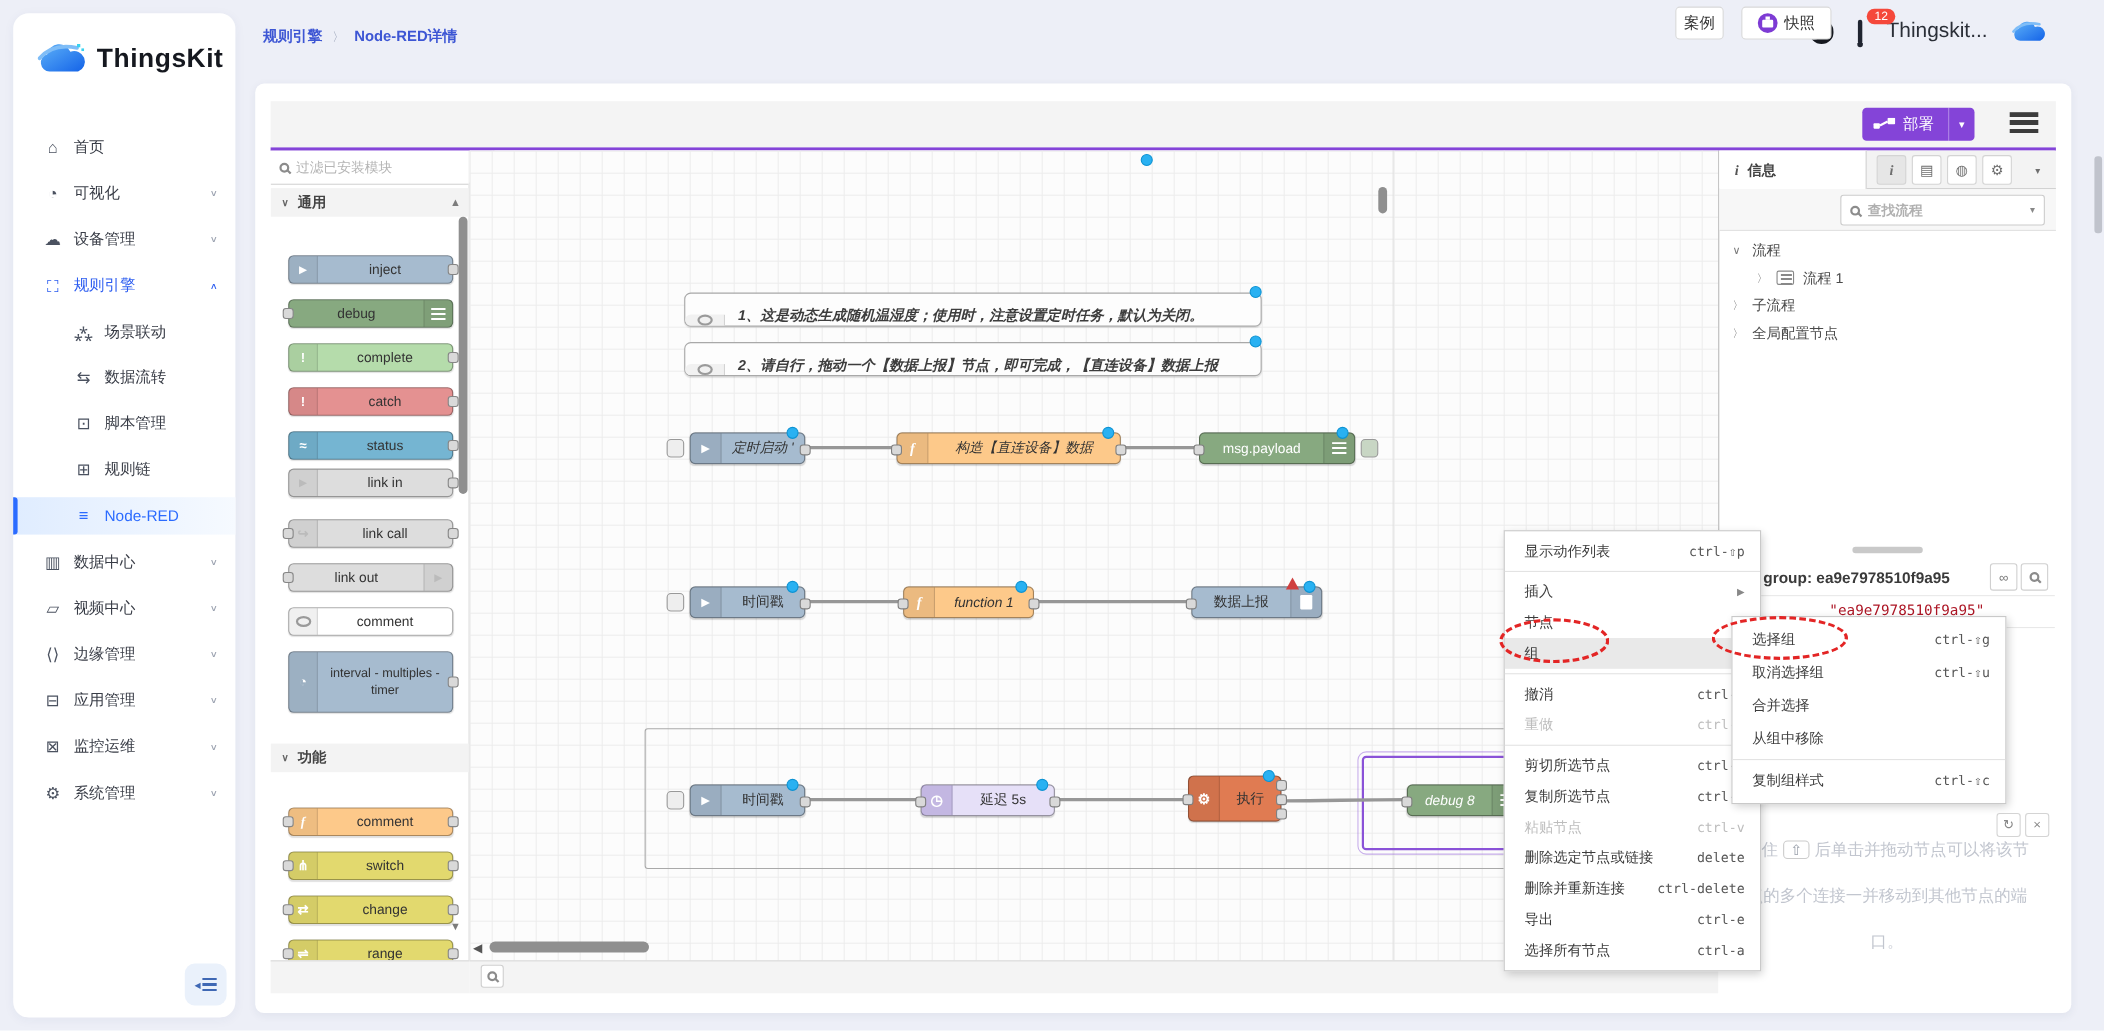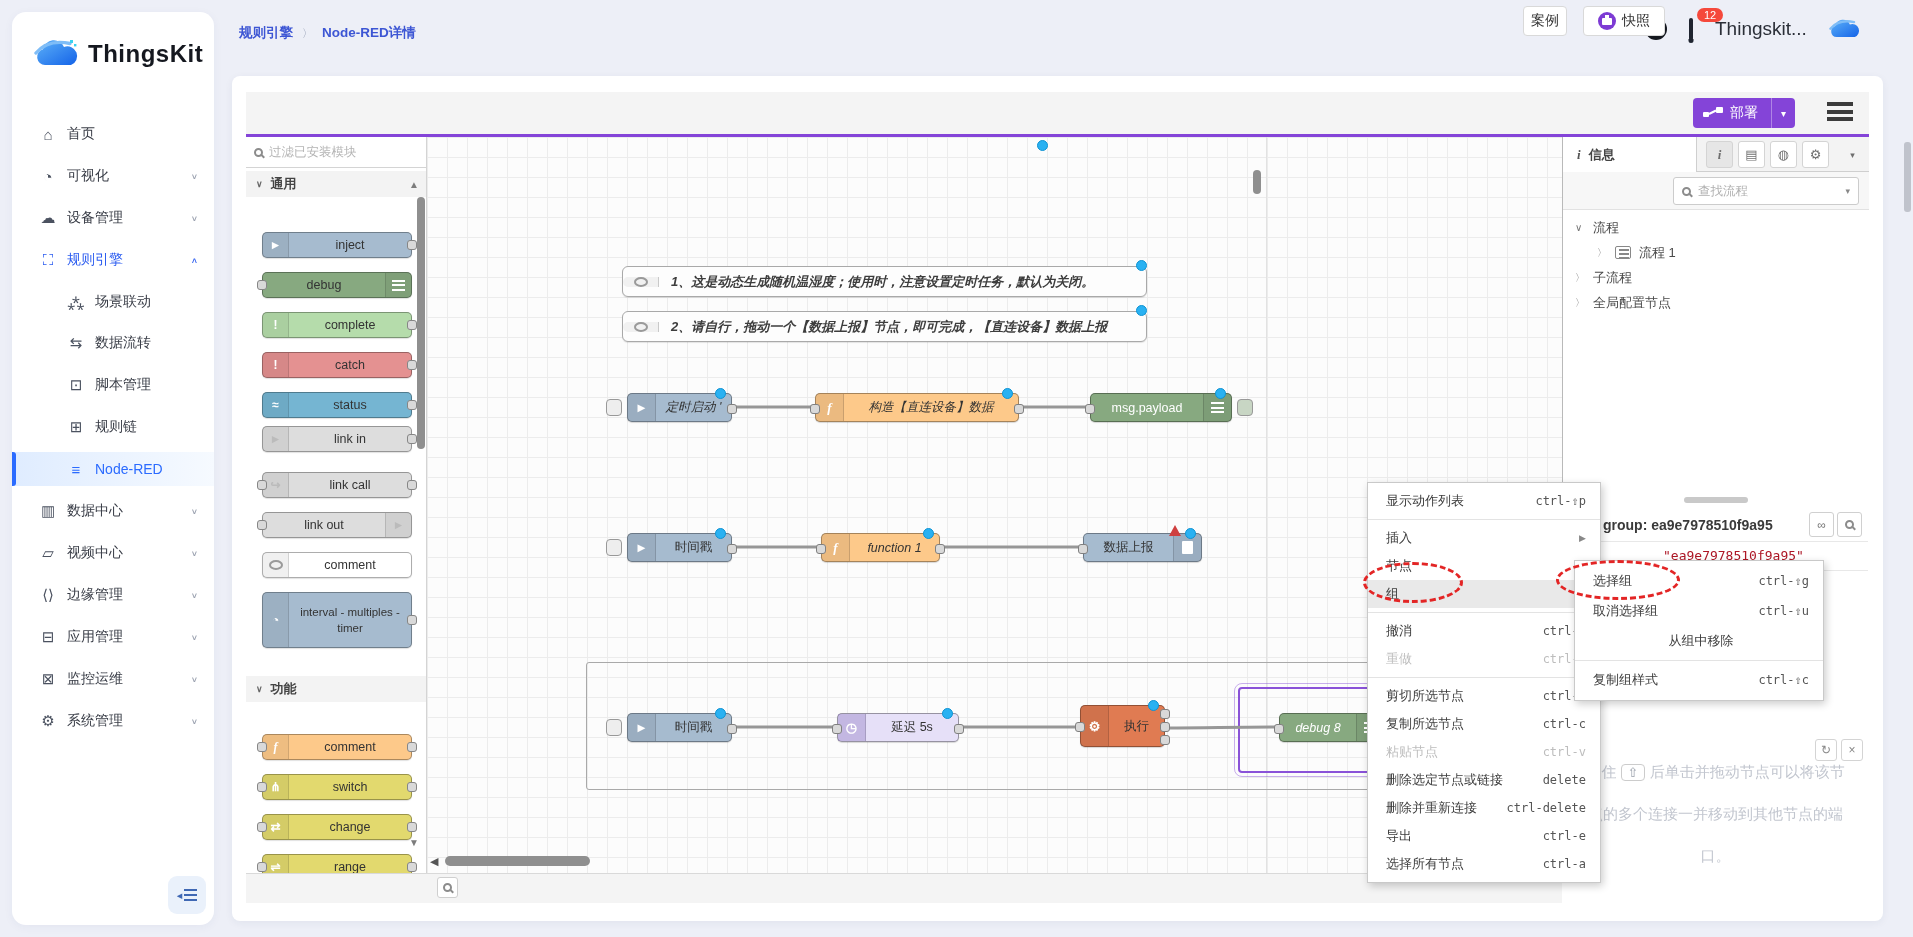--- a/index.html
+++ b/index.html
@@ -74,21 +74,21 @@
 
 
 .tabbar { position:absolute; left:427px; top:137px; width:1135px; height:30px; background:#f3f3f3; border-bottom:1px solid #c6c6c6; }
 .tab { position:absolute; left:22px; top:0; width:200px; height:30px; background:#fff; border-left:1px solid #c6c6c6; border-right:1px solid #c6c6c6; display:flex; align-items:center; padding-left:14px; font-size:13px; color:#444; cursor:pointer; }
 .tabbar-strip { position:absolute; left:427px; top:137px; width:1135px; height:30px; background:#fff; border-bottom:1px solid #d9d9d9; }
 
 
 .canvas { position:absolute; left:427px; top:137px; width:1135px; height:736px; background-color:#fcfcfc; background-image:linear-gradient(#ececec 1px,transparent 1px),linear-gradient(90deg,#ececec 1px,transparent 1px); background-size:20px 20px; overflow:hidden; }
 .canvas-vline { position:absolute; left:839px; top:0; height:736px; border-left:1px solid #e2e2e2; }
 .wires { position:absolute; left:0; top:0; pointer-events:none; }
-.comment-node { position:absolute; height:31px; width:525px; background:#fdfdfd; border:1px solid #a9a9a9; border-radius:6px; display:flex; align-items:center; box-shadow:0 1px 1px rgba(0,0,0,.1); cursor:pointer; }
+.comment-node { position:absolute; height:31px; width:525px; background:#fdfdfd; border:1px solid #a9a9a9; border-radius:6px; display:flex; align-items:flex-end; box-shadow:0 1px 1px rgba(0,0,0,.1); cursor:pointer; }
 .comment-node .ci { width:36px; background:#f1f1f1; border-right:1px solid #c9c9c9; border-radius:5px 0 0 5px; display:flex; align-items:center; justify-content:center; }
 .comment-node .ct { flex:1; display:flex; align-items:center; padding-left:12px; font-size:13px; font-weight:b old; color:#3d3d3d; font-style:italic; font-weight:bold; }
 .cn { position:absolute; height:29px; border:1px solid rgba(0,0,0,.35); border-radius:5px; display:flex; align-items:stretch; font-size:12.5px; color:#333; box-shadow:0 1px 1px rgba(0,0,0,.15); cursor:pointer; }
 .cn .cstrip { width:28px; display:flex; align-items:center; justify-content:center; background:rgba(0,0,0,.07); border-right:1px solid rgba(0,0,0,.14); color:#fff; font-weight:bold; font-size:13px; }
 .cn.rev { flex-direction:row-reverse; }
 .cn.rev .cstrip { border-right:none; border-left:1px solid rgba(0,0,0,.14); }
 .cn .clab { flex:1; display:flex; align-items:center; justify-content:center; padding:0 6px; white-space:nowrap; }
 .cn .clab.it { font-style:italic; }
 .cn .clab.wh { color:#fff; }
 .cport { position:absolute; width:10px; height:10px; background:#d9d9d9; border:1px solid #808080; border-radius:3px; }
@@ -111,33 +111,33 @@
 
 
 .ctx { position:absolute; left:1367px; top:482px; width:234px; background:#fff; border:1px solid #c9c9c9; box-shadow:2px 3px 8px rgba(0,0,0,.2); padding:4px 0; z-index:40; }
 .cm-row { height:28px; display:flex; align-items:center; padding:0 14px 0 18px; font-size:13px; color:#3c3c3c; cursor:pointer; position:relative; }
 .cm-row .sc { margin-left:auto; font-family:"DejaVu Sans Mono",monospace; font-size:12px; color:#555; }
 .cm-row.dis, .cm-row.dis .sc { color:#bdbdbd; cursor:default; }
 .cm-row.hl { background:#e9e9e9; }
 .cm-row .subarrow { margin-left:auto; font-size:9px; color:#888; }
 .cm-div { height:1px; background:#e3e3e3; margin:4px 0; }
 .submenu { position:absolute; left:1574px; top:560px; width:250px; background:#fff; border:1px solid #c9c9c9; box-shadow:2px 3px 8px rgba(0,0,0,.2); padding:5px 0; z-index:45; }
-.submenu .cm-row { height:30px;justify-content:center; }
+.submenu .cm-row { height:30px; }
 .oval { position:absolute; border:3px dashed #e32525; border-radius:50%; z-index:50; pointer-events:none; }
 
 
 .ipanel { position:absolute; left:1562px; top:137px; width:306px; height:736px; background:#fff; border-left:1px solid #b9b9b9; z-index:5; }
 .ip-tabs { position:absolute; left:0; top:0; width:306px; height:35px; background:#f3f3f3; border-bottom:1px solid #cfcfcf; }
 .ip-tab { position:absolute; left:0; top:0; width:134px; height:35px; background:#fff; border-right:1px solid #cfcfcf; display:flex; align-items:center; gap:8px; padding-left:14px; font-size:13px; font-weight:bold; color:#444; cursor:pointer; }
 .ip-iconbtn { position:absolute; top:4px; width:27px; height:27px; background:#fff; border:1px solid #d4d4d4; border-radius:3px; display:flex; align-items:center; justify-content:center; color:#6e6e6e; font-size:13px; cursor:pointer; }
 .ip-iconbtn.on { background:#e6e6e6; }
 .iserif { font-family:"Liberation Serif",serif; font-weight:bold; font-style:italic; }
 .ip-search-row { position:absolute; left:0; top:35px; width:306px; height:38px; background:#f7f7f7; border-bottom:1px solid #e2e2e2; }
 .ip-search { position:absolute; right:10px; top:5px; width:186px; height:28px; background:#fff; border:1px solid #ccc; border-radius:3px; display:flex; align-items:center; gap:7px; padding:0 8px; }
-.ip-search input { border:none; outline:none; width:120px; font-size:12.5px; background:transparent; color:#555; }
+.ip-search input { border:none; outline:none; width:120px; font-size:12.5px; background:transparent; color:#555;font-weight:bold; }
 .ip-search input::placeholder { color:#b0b0b0; }
 .ip-search .cart { margin-left:auto; color:#888; font-size:9px; }
 .tree-row { position:absolute; left:0; width:305px; height:25px; display:flex; align-items:center; gap:8px; font-size:13px; color:#4a4a4a; cursor:pointer; }
 .tree-row .tw { color:#777; font-size:10px; width:10px; }
 .splitter { position:absolute; left:121px; top:360px; width:64px; height:6px; background:#c9c9c9; border-radius:3px; cursor:row-resize; }
 .grp-hdr { position:absolute; left:0; top:372px; width:305px; height:32px; display:flex; align-items:center; padding-left:40px; font-size:14px; font-weight:bold; color:#3a3a3a; }
 .grp-btn { position:absolute; width:25px; height:25px; background:#fff; border:1px solid #d0d0d0; border-radius:3px; display:flex; align-items:center; justify-content:center; color:#777; font-size:12px; cursor:pointer; }
 .grp-row { position:absolute; left:0; top:404px; width:305px; height:30px; border-top:1px solid #e8e8e8; border-bottom:1px solid #e8e8e8; }
 .grp-id { position:absolute; left:100px; top:411px; font-family:"DejaVu Sans Mono",monospace; font-size:13px; color:#ad1625; }
 .tips { position:absolute; left:0; top:598px; width:305px; height:138px; }
@@ -651,20 +651,23 @@
   <div class="submenu">
     <div class="cm-row">
         <span>选择组</span>
         <span class="sc">ctrl-⇧g</span>
       </div>
     <div class="cm-row">
         <span>取消选择组</span>
         <span class="sc">ctrl-⇧u</span>
       </div>
     <div class="cm-row">
+        <span>合并选择</span>
+      </div>
+    <div class="cm-row">
         <span>从组中移除</span>
       </div>
     <div class="cm-div"></div>
     <div class="cm-row">
         <span>复制组样式</span>
         <span class="sc">ctrl-⇧c</span>
       </div>
   </div>
 
   <div class="oval" style="left:1363px;top:562px;width:100px;height:41px"></div>

